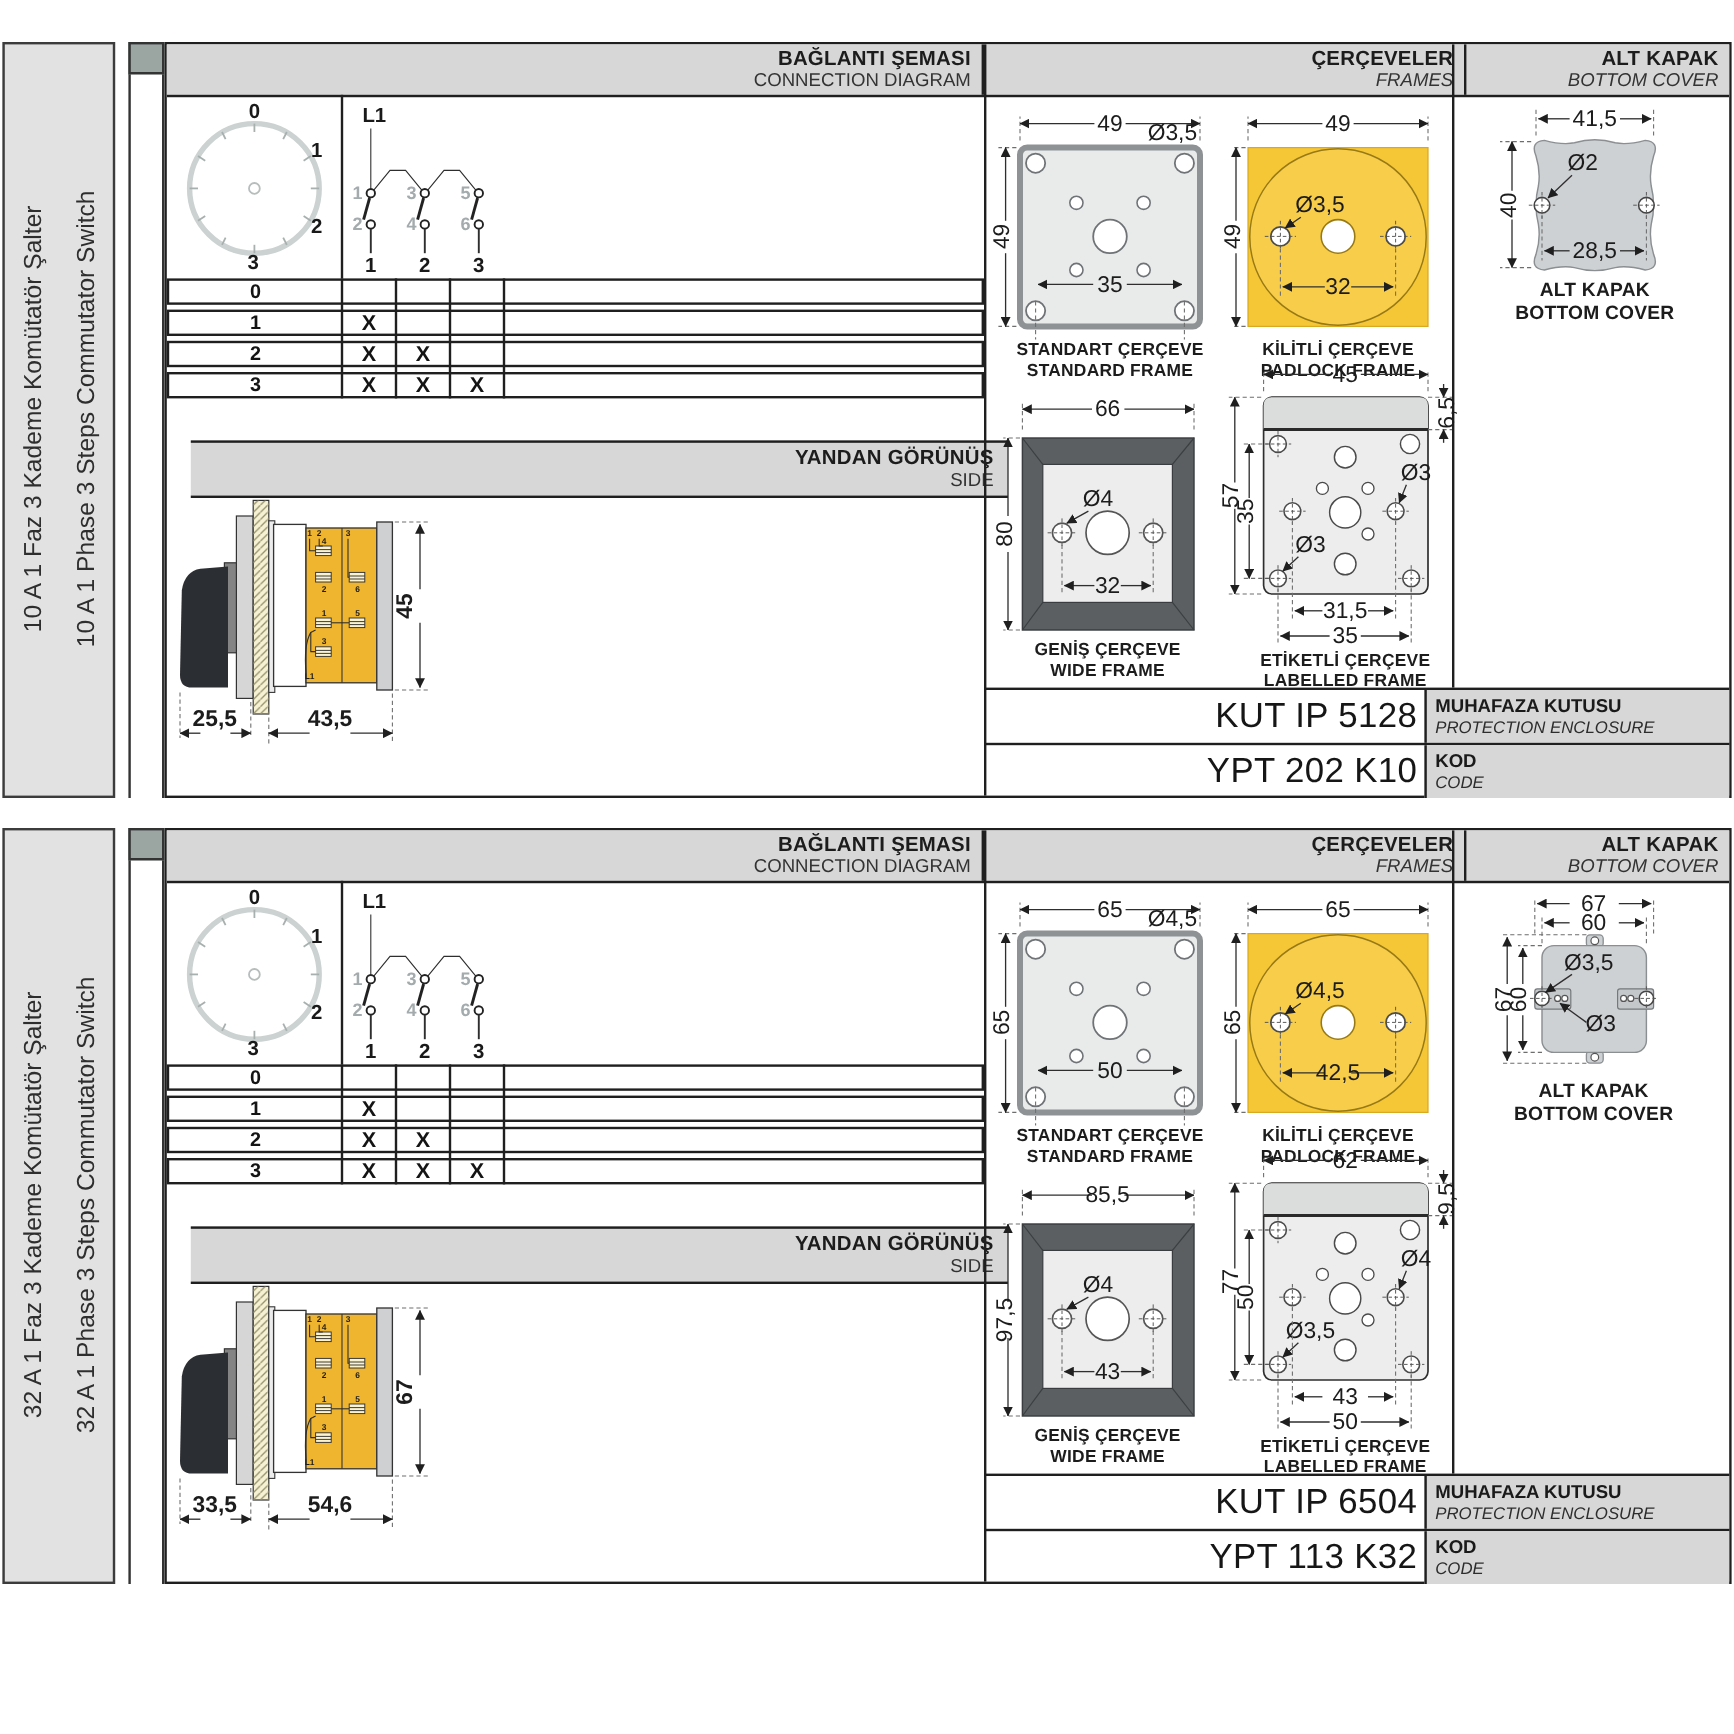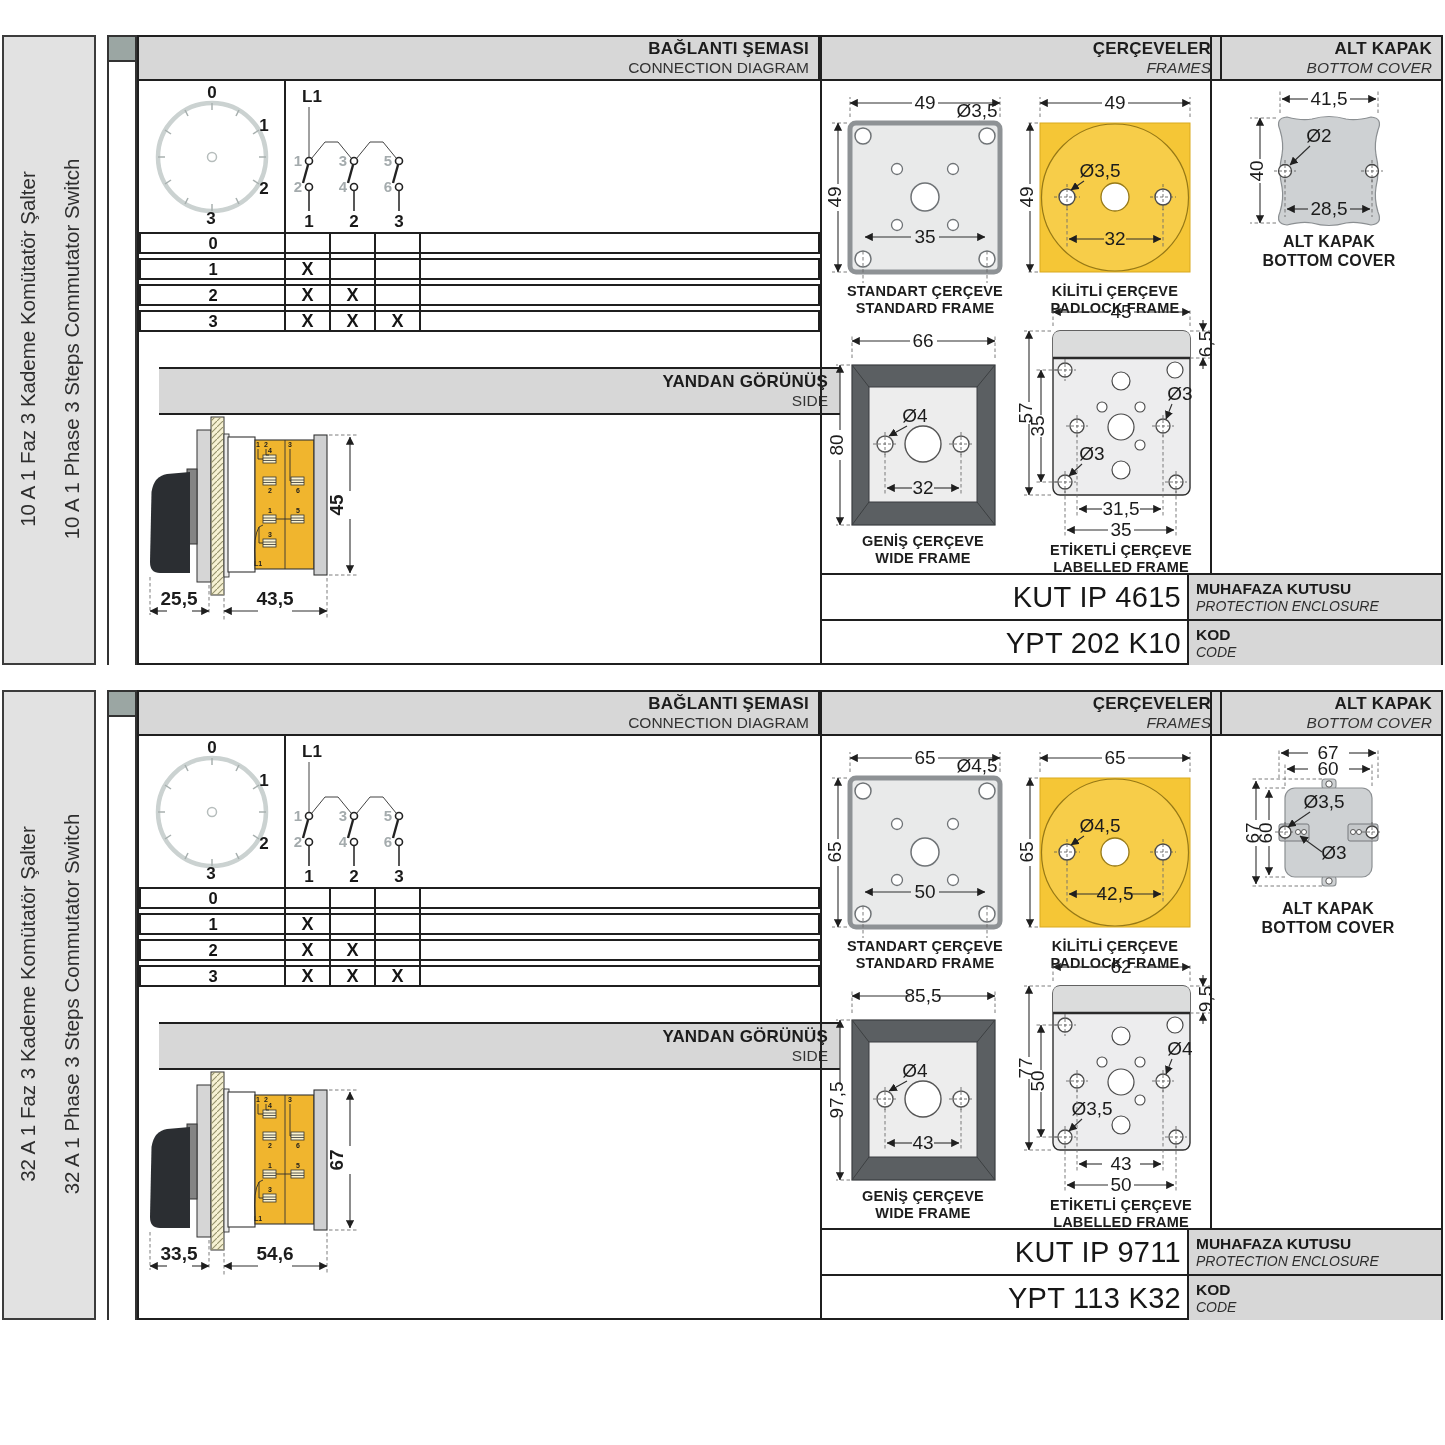--- a/index.html
+++ b/index.html
@@ -486,21 +486,21 @@
       <line class="ext" x1="43" y1="94" x2="43" y2="132"></line>
           <line class="ext" x1="130" y1="94" x2="130" y2="132"></line>
       <line class="dim" x1="66" y1="124" x2="45" y2="124" marker-end="url(#arw)"></line>
       <line class="dim" x1="108" y1="124" x2="128" y2="124" marker-end="url(#arw)"></line>
       <text class="dimtxt" x="87" y="130">28,5</text>
       <text class="cap" x="87" y="162" style="font-size:16px">ALT KAPAK</text>
       <text class="cap" x="87" y="181" style="font-size:16px">BOTTOM COVER</text>
     </svg>
 
     <div class="brow brow1">
-      <div class="bval">KUT IP 4615</div>
+      <div class="bval">KUT IP 5128</div>
       <div class="blab">
         <div class="bl-tr">MUHAFAZA KUTUSU</div>
         <div class="bl-en">PROTECTION ENCLOSURE</div>
       </div>
     </div>
     <div class="brow brow2">
       <div class="bval">YPT 202 K10</div>
       <div class="blab">
         <div class="bl-tr">KOD</div>
         <div class="bl-en">CODE</div>
@@ -919,21 +919,21 @@
       </g>
       <text class="dimtxt" x="82" y="68">Ø3,5</text>
       <line class="lead" x1="68" y1="72" x2="46" y2="87" marker-end="url(#arw)"></line>
       <text class="dimtxt" x="92" y="119">Ø3</text>
       <line class="lead" x1="80" y1="112" x2="58" y2="96" marker-end="url(#arw)"></line>
       <text class="cap" x="86" y="174" style="font-size:16px">ALT KAPAK</text>
       <text class="cap" x="86" y="193" style="font-size:16px">BOTTOM COVER</text>
     </svg>
 
     <div class="brow brow1">
-      <div class="bval">KUT IP 9711</div>
+      <div class="bval">KUT IP 6504</div>
       <div class="blab">
         <div class="bl-tr">MUHAFAZA KUTUSU</div>
         <div class="bl-en">PROTECTION ENCLOSURE</div>
       </div>
     </div>
     <div class="brow brow2">
       <div class="bval">YPT 113 K32</div>
       <div class="blab">
         <div class="bl-tr">KOD</div>
         <div class="bl-en">CODE</div>

